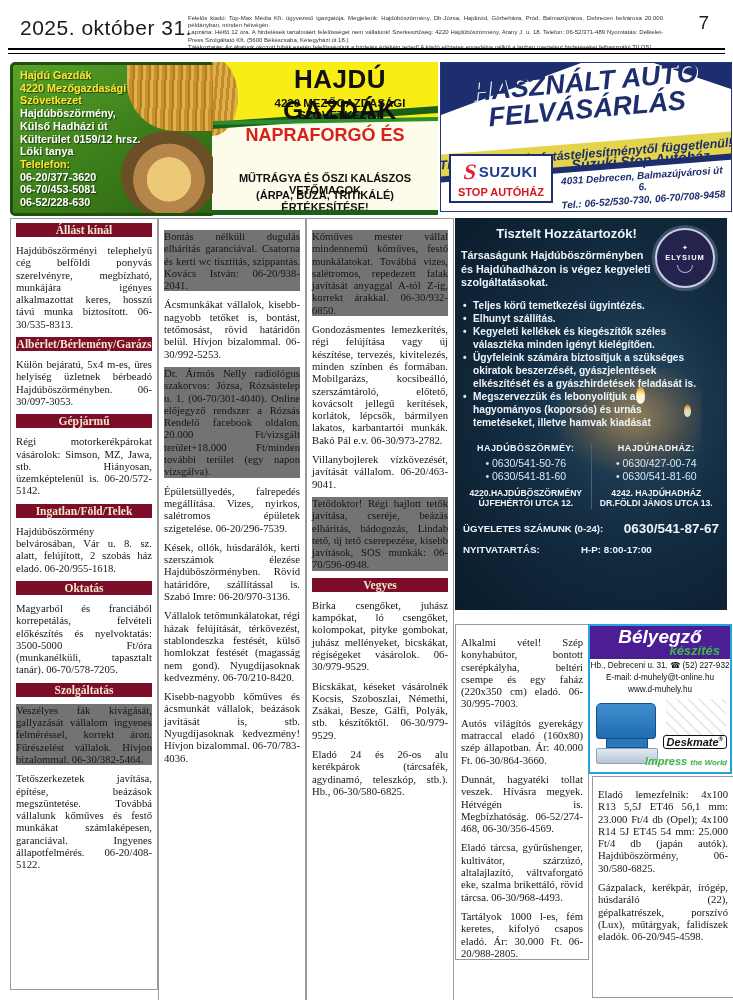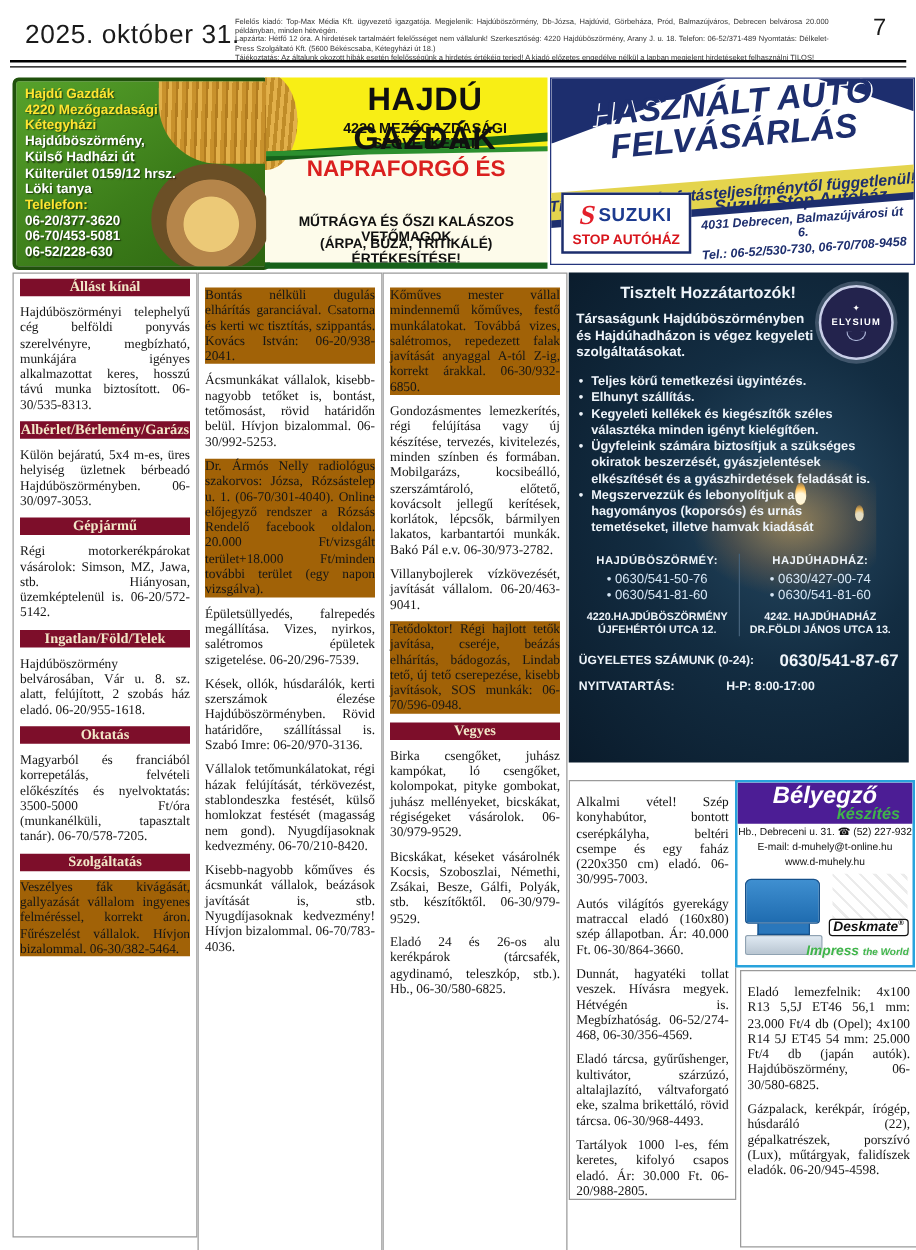--- a/index.html
+++ b/index.html
@@ -74,21 +74,21 @@
   .col1{left:10px;top:218px;width:136px;height:762px;}
   .col2{left:158px;top:218px;width:136px;height:776px;}
   .col3{left:306px;top:218px;width:136px;height:776px;}
   .col4{left:455px;top:624px;width:122px;height:326px;}
   .col5{left:592px;top:776px;width:130px;height:212px;}
   .cat-header{background:#7d0e2a;color:#f2e7c8;font-family:"Liberation Serif",serif;
         font-weight:700;font-size:11.5px;text-align:center;padding:1px 0;margin:5px 0;}
   .col > .cat-header:first-child{margin-top:0;}
   .ad{font-family:"Liberation Serif",serif;font-size:10.7px;line-height:12.3px;text-align:justify;
         margin:7px 0;color:#151515;}
-  .ad.hl{background:#a16207;}
+  .ad.hl{background:#737373;}
   
   .elysium{position:absolute;left:455px;top:218px;width:272px;height:392px;overflow:hidden;
         background:radial-gradient(ellipse at 65% 48%,#274a63 0%,#132d42 45%,#0a1b2b 100%);
         color:#eef4fa;}
   .el-flameglow{position:absolute;right:26px;top:150px;width:150px;height:110px;
         background:radial-gradient(ellipse at 55% 45%,rgba(255,184,80,.5) 0%,rgba(255,150,50,.18) 45%,transparent 70%);}
   .el-flame{position:absolute;right:82px;top:168px;width:9px;height:18px;border-radius:50% 50% 50% 50%/60% 60% 40% 40%;
         background:radial-gradient(circle at 50% 70%,#fff6d8 0 30%,#ffc153 60%,rgba(255,140,40,.2) 100%);}
   .el-flame.f2{right:36px;top:186px;width:7px;height:13px;opacity:.85;}
   .el-logo{position:absolute;right:12px;top:10px;width:56px;height:56px;border-radius:50%;
@@ -154,21 +154,21 @@
     <div class="hdr-page">7</div>
     <div class="hdr-rule"></div>
   </div>
 
   <div class="ad-green">
     <div class="wheat-img"></div>
     <div class="hands-img"></div>
     <div class="txt">
         <div class="gline yellow">Hajdú Gazdák</div>
         <div class="gline yellow">4220 Mezőgazdasági</div>
-        <div class="gline yellow">Kétegyházi</div>
+        <div class="gline yellow">Szövetkezet</div>
         <div class="gline white">Hajdúböszörmény,</div>
         <div class="gline white">Külső Hadházi út</div>
         <div class="gline white">Külterület 0159/12 hrsz.</div>
         <div class="gline white">Löki tanya</div>
         <div class="gline yellow">Telelefon:</div>
         <div class="gline white">06-20/377-3620</div>
         <div class="gline white">06-70/453-5081</div>
         <div class="gline white">06-52/228-630</div>
       </div>
   </div>
@@ -216,20 +216,21 @@
       <div class="cat-header">Albérlet/Bérlemény/Garázs</div>
       <div class="ad">Külön bejáratú, 5x4 m-es, üres helyiség üzletnek bérbeadó Hajdúböszörményben. 06-30/097-3053.</div>
       <div class="cat-header">Gépjármű</div>
       <div class="ad">Régi motorkerékpárokat vásárolok: Simson, MZ, Jawa, stb. Hiányosan, üzemképtelenül is. 06-20/572-5142.</div>
       <div class="cat-header">Ingatlan/Föld/Telek</div>
       <div class="ad">Hajdúböszörmény belvárosában, Vár u. 8. sz. alatt, felújított, 2 szobás ház eladó. 06-20/955-1618.</div>
       <div class="cat-header">Oktatás</div>
       <div class="ad">Magyarból és franciából korrepetálás, felvételi előkészítés és nyelvoktatás: 3500-5000 Ft/óra (munkanélküli, tapasztalt tanár). 06-70/578-7205.</div>
       <div class="cat-header">Szolgáltatás</div>
       <div class="ad hl">Veszélyes fák kivágását, gallyazását vállalom ingyenes felméréssel, korrekt áron. Fűrészelést vállalok. Hívjon bizalommal. 06-30/382-5464.</div>
+      <div class="ad">Tetőszerkezetek javítása, építése, beázások megszüntetése. Továbbá vállalunk kőműves és festő munkákat számlaképesen, garanciával. Ingyenes állapotfelmérés. 06-20/408-5122.</div>
     </div>
   <div class="col col2">
       <div class="ad hl">Bontás nélküli dugulás elhárítás garanciával. Csatorna és kerti wc tisztítás, szippantás. Kovács István: 06-20/938-2041.</div>
       <div class="ad">Ácsmunkákat vállalok, kisebb-nagyobb tetőket is, bontást, tetőmosást, rövid határidőn belül. Hívjon bizalommal. 06-30/992-5253.</div>
       <div class="ad hl">Dr. Ármós Nelly radiológus szakorvos: Józsa, Rózsástelep u. 1. (06-70/301-4040). Online előjegyző rendszer a Rózsás Rendelő facebook oldalon. 20.000 Ft/vizsgált terület+18.000 Ft/minden további terület (egy napon vizsgálva).</div>
       <div class="ad">Épületsüllyedés, falrepedés megállítása. Vizes, nyirkos, salétromos épületek szigetelése. 06-20/296-7539.</div>
       <div class="ad">Kések, ollók, húsdarálók, kerti szerszámok élezése Hajdúböszörményben. Rövid határidőre, szállítással is. Szabó Imre: 06-20/970-3136.</div>
       <div class="ad">Vállalok tetőmunkálatokat, régi házak felújítását, térkövezést, stablondeszka festését, külső homlokzat festését (magasság nem gond). Nyugdíjasoknak kedvezmény. 06-70/210-8420.</div>
       <div class="ad">Kisebb-nagyobb kőműves és ácsmunkát vállalok, beázások javítását is, stb. Nyugdíjasoknak kedvezmény! Hívjon bizalommal. 06-70/783-4036.</div>
     </div>

